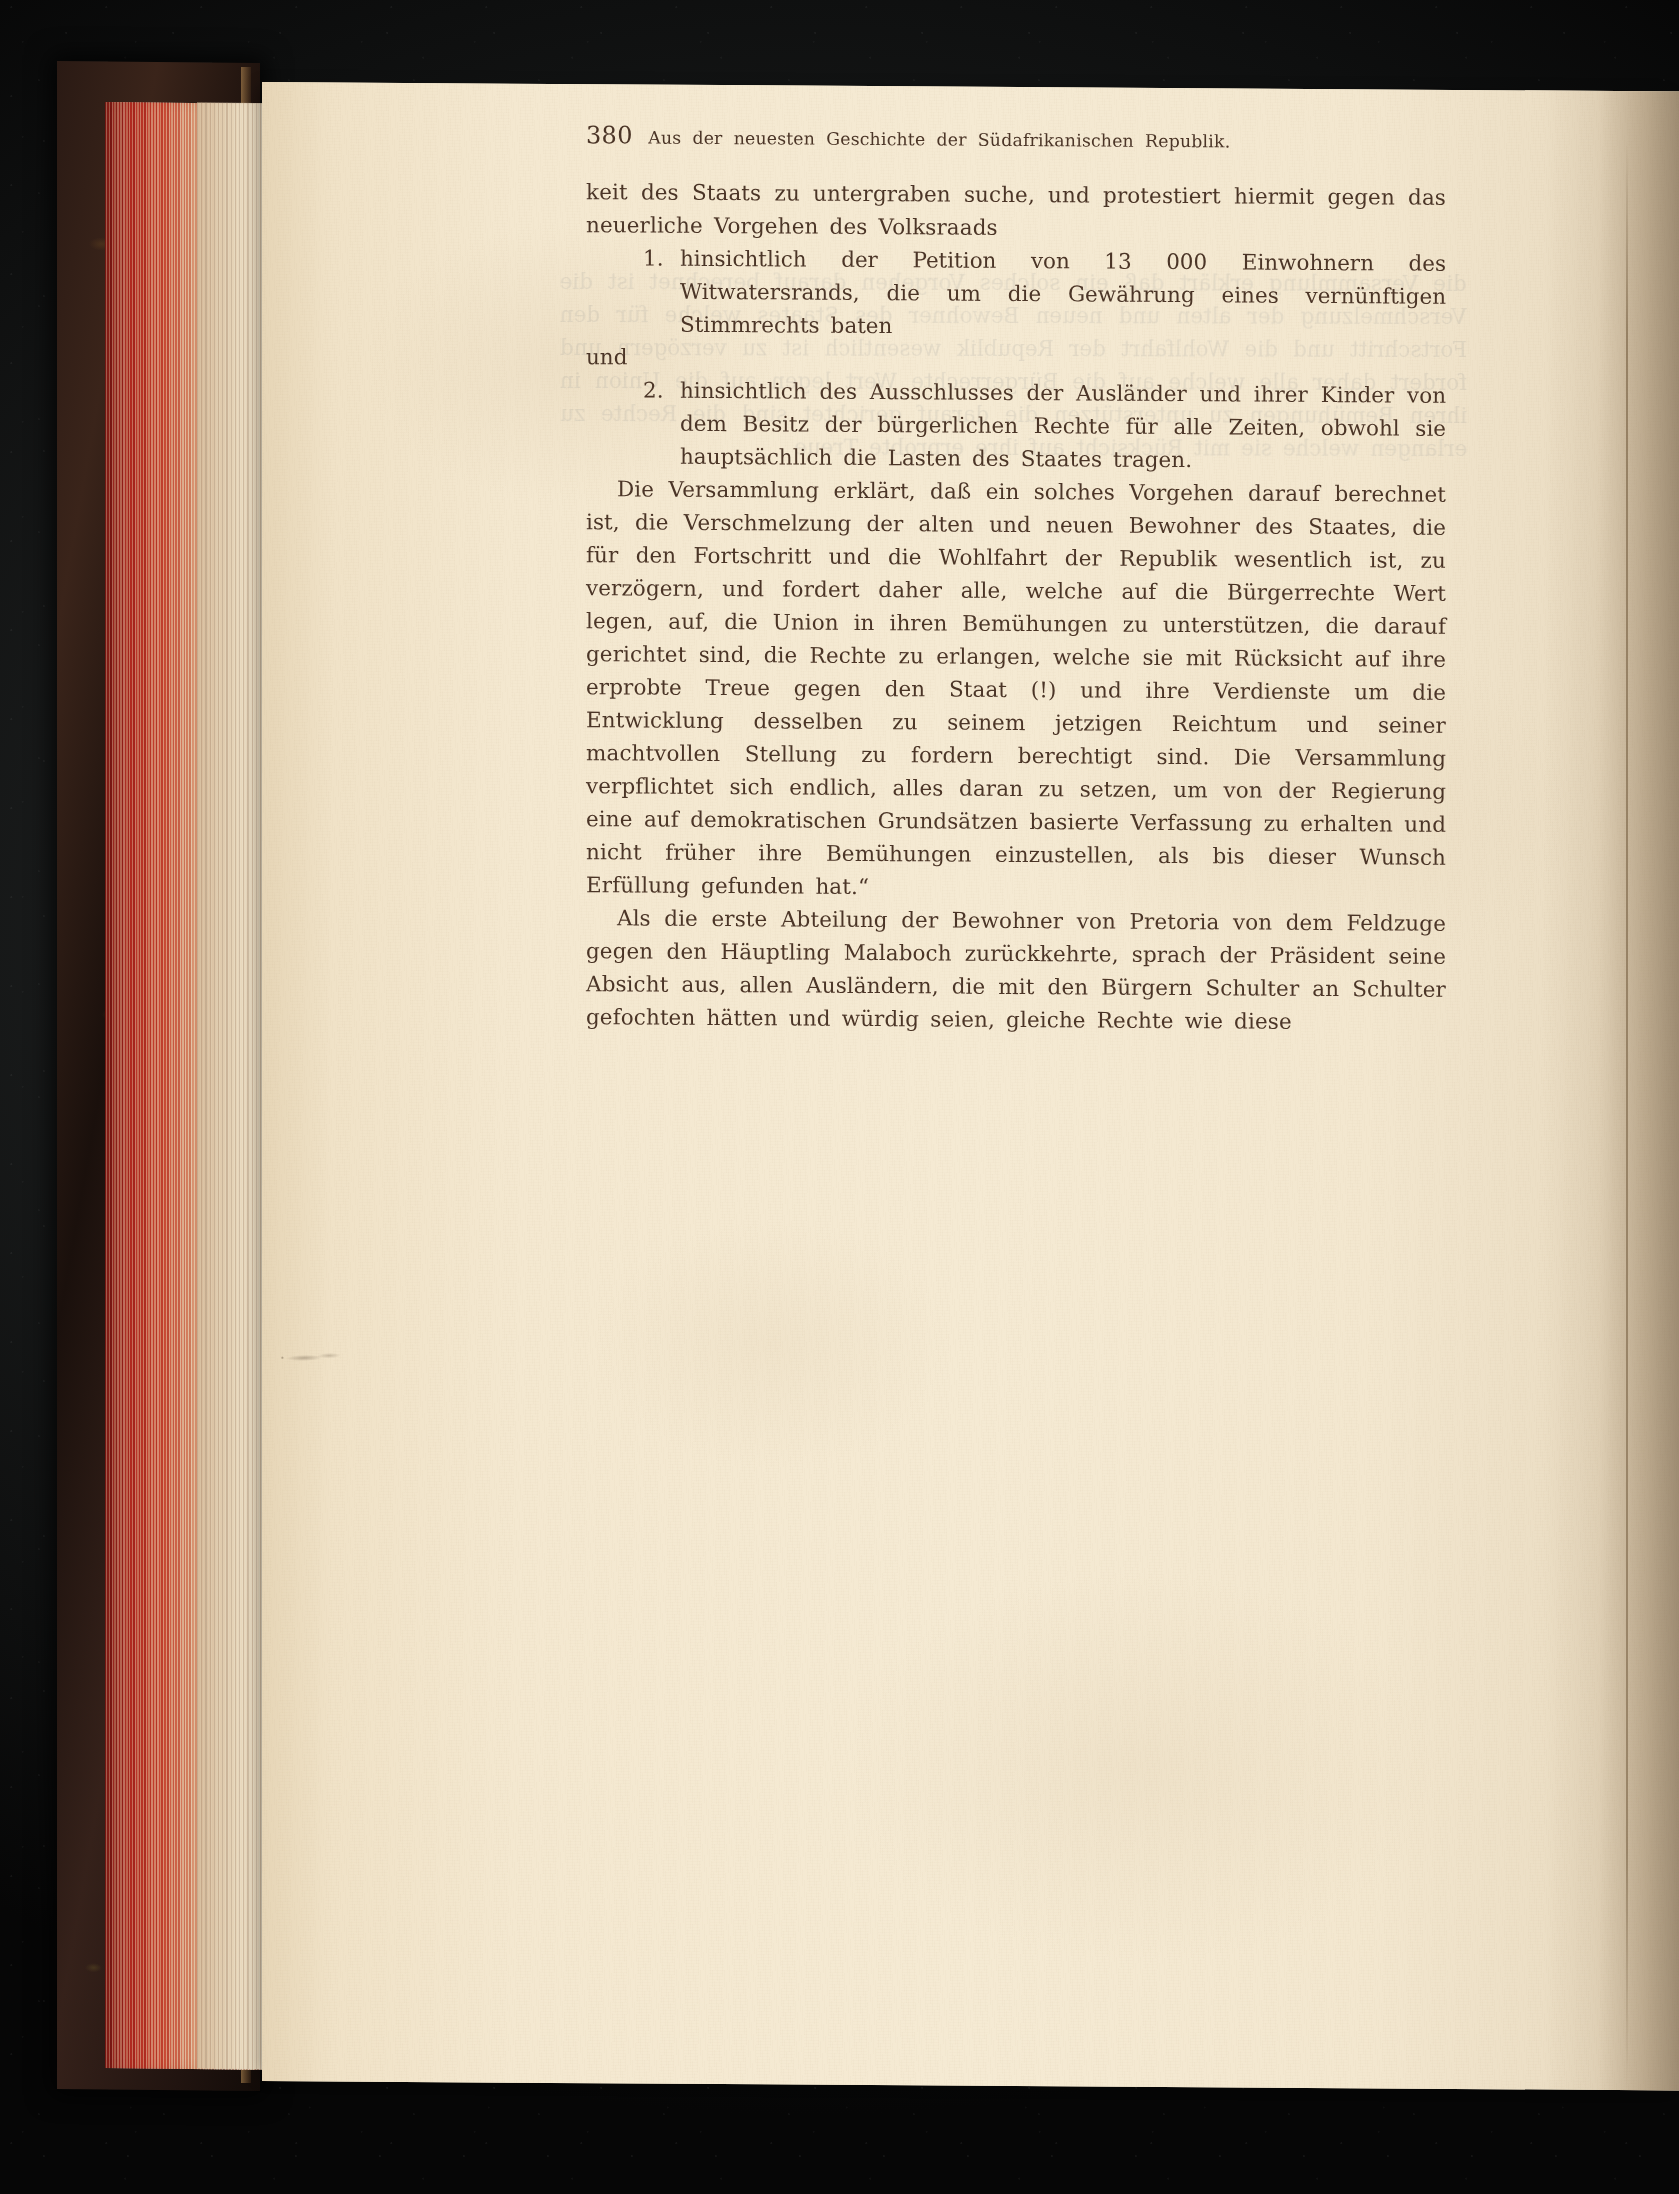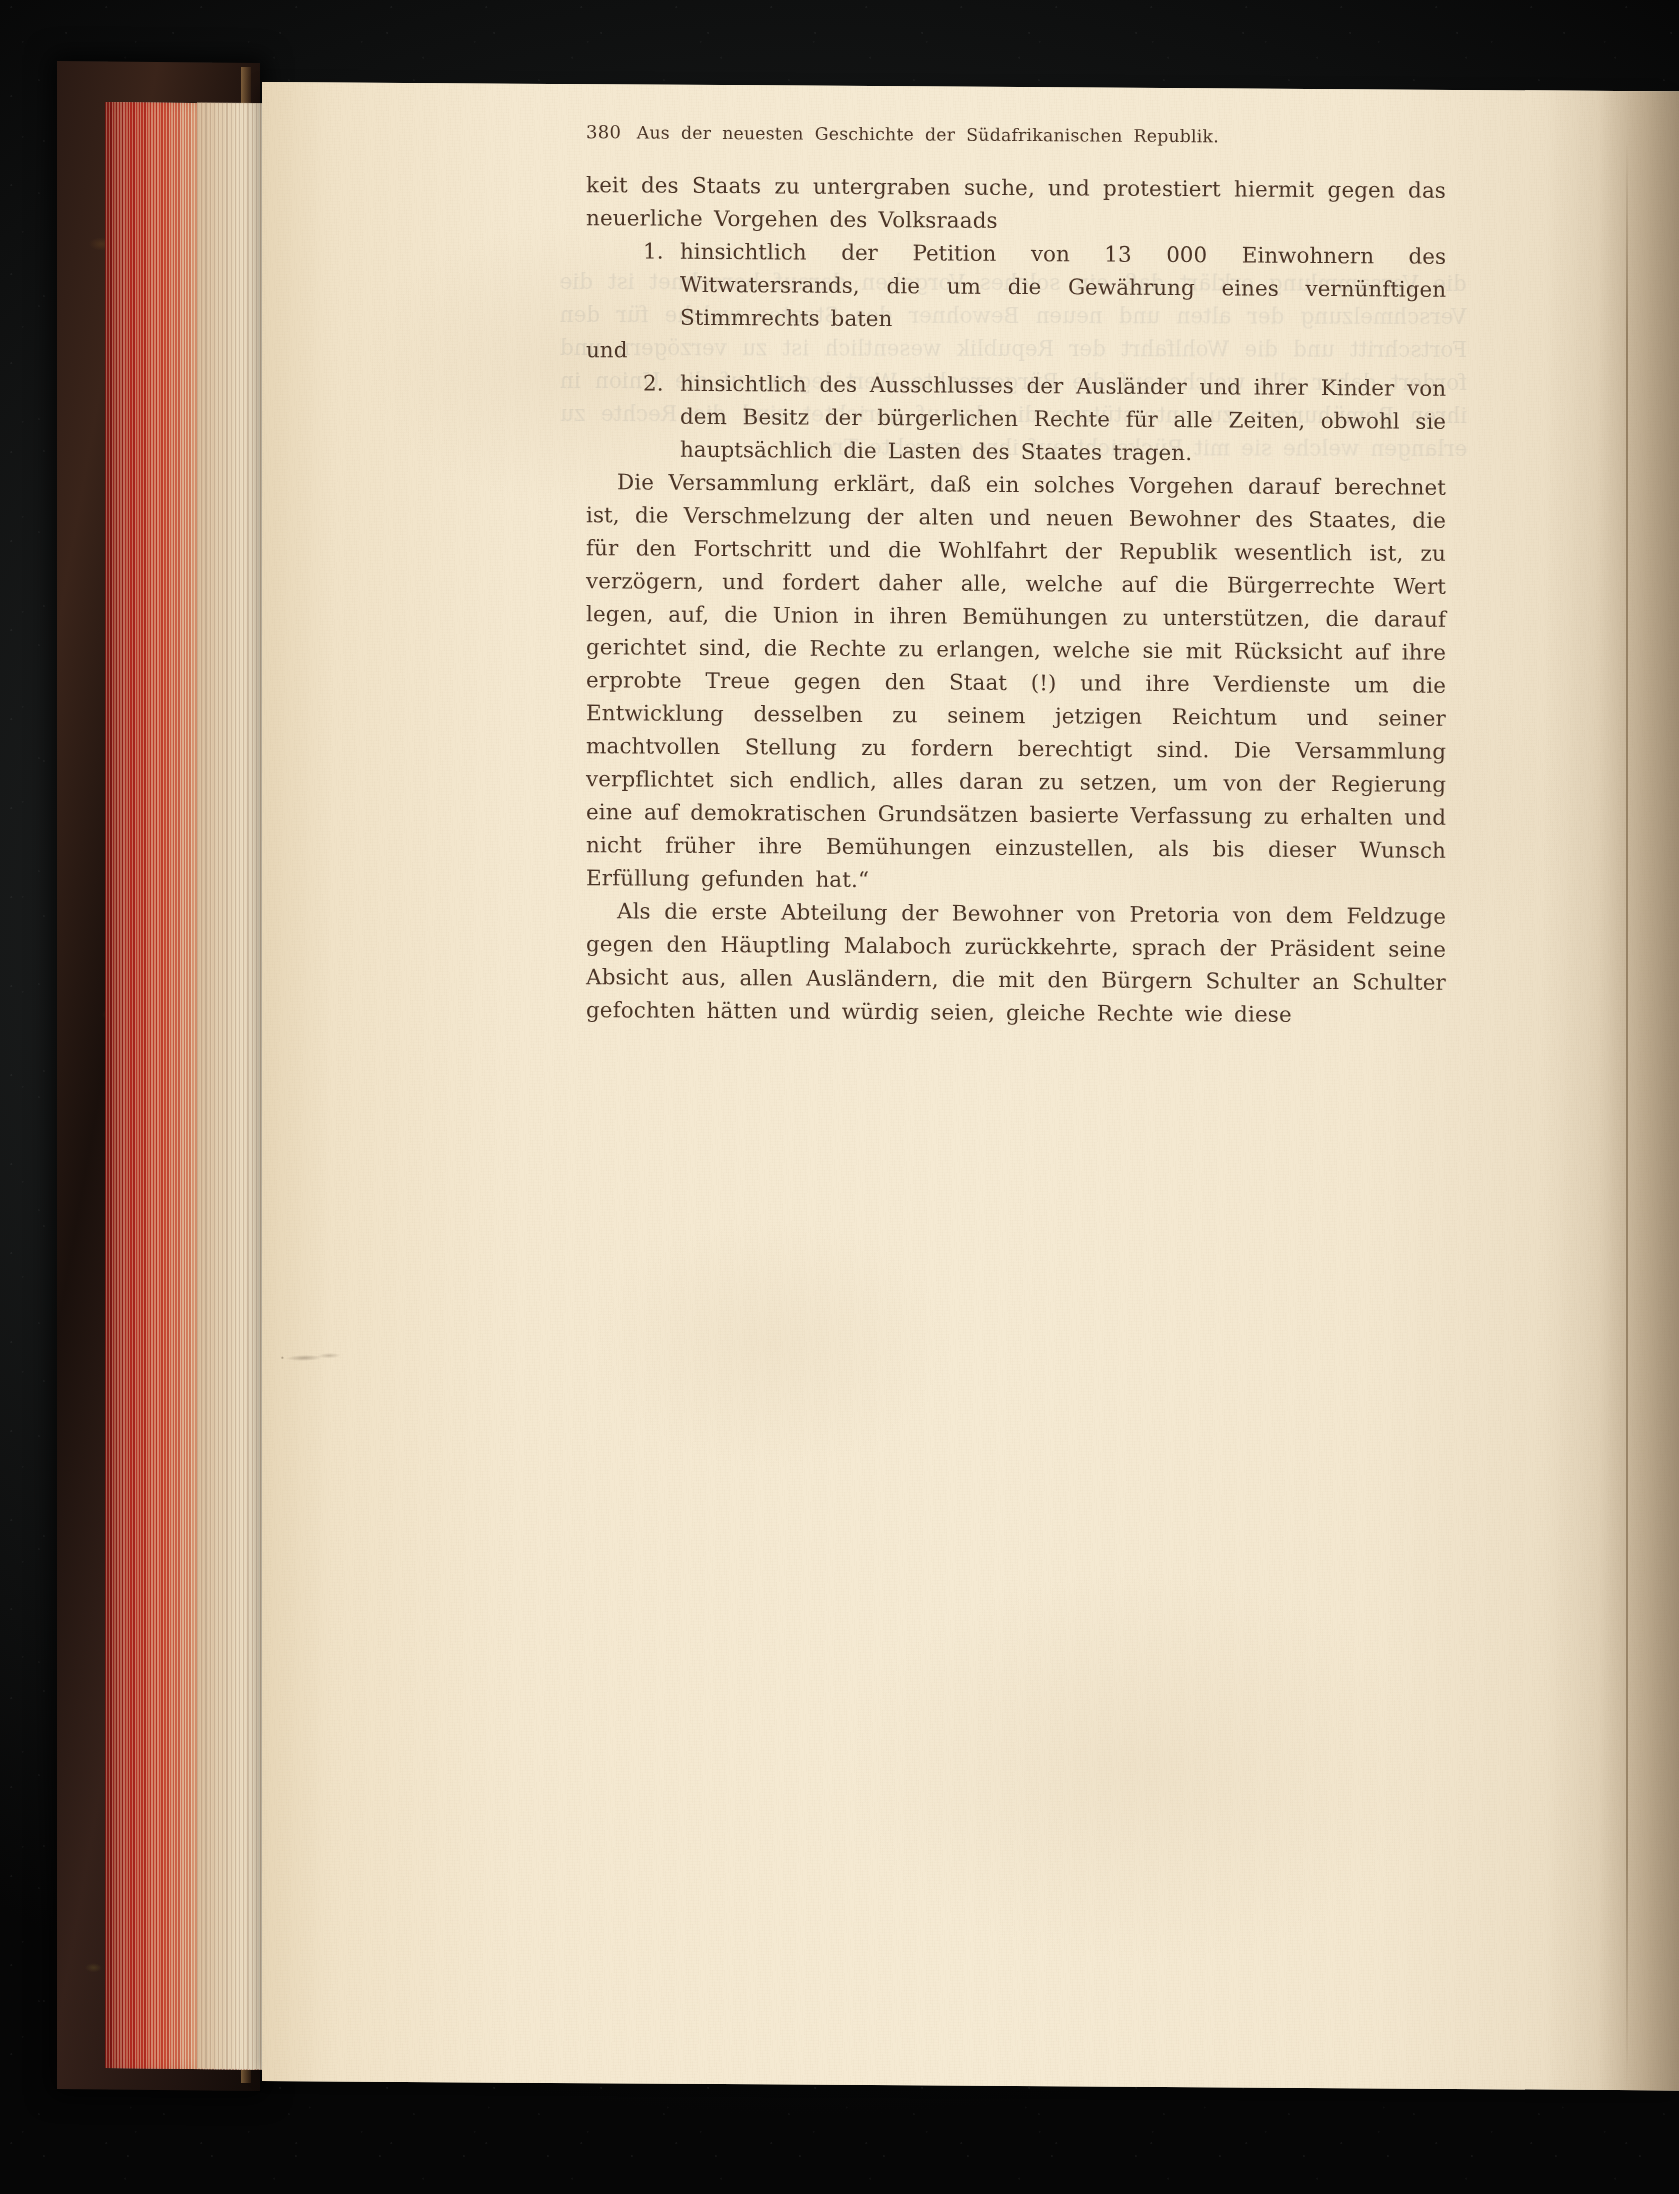--- a/index.html
+++ b/index.html
@@ -167,21 +167,21 @@
   }
 
   .running-head {
     display: flex;
     align-items: baseline;
     gap: 15.5px;
     margin-bottom: 26px;
     white-space: nowrap;
   }
   .folio {
-    font-size: 18px;
+    font-size: 24px;
     letter-spacing: 0.3px;
   }
   .head-title {
     font-size: 17.3px;
     word-spacing: 5.4px;
     letter-spacing: 0.2px;
   }
 
   p.body {
     margin: 0;

